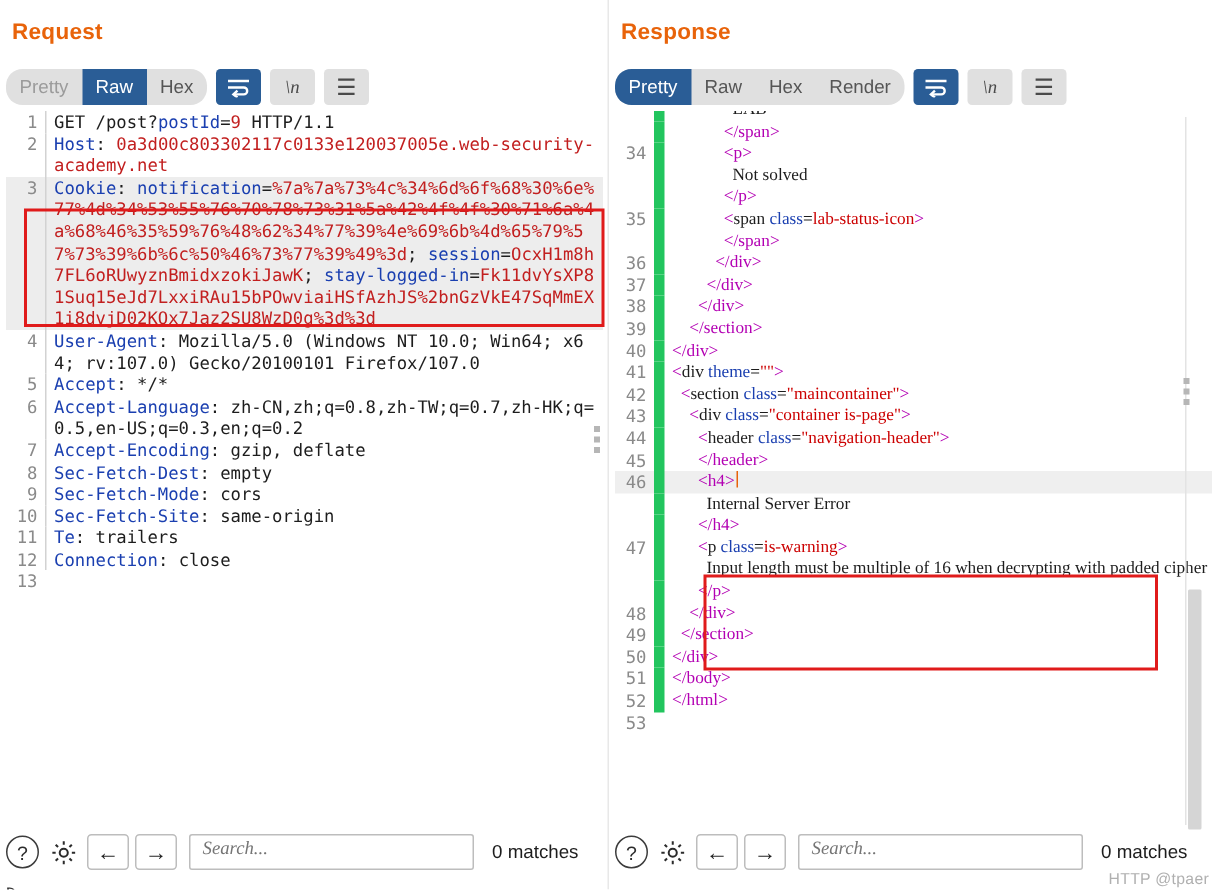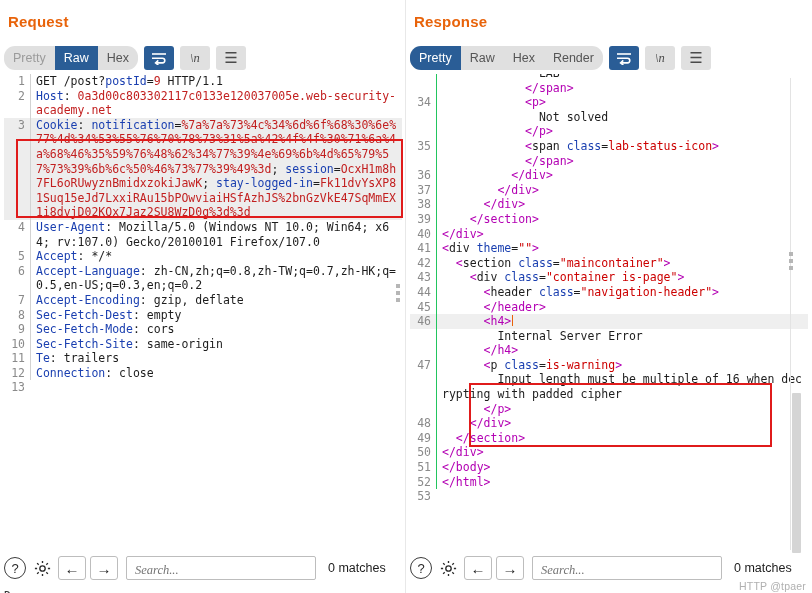--- a/index.html
+++ b/index.html
@@ -130,21 +130,21 @@
     user-select: none;
   }
   .codeline {
     flex: 1 1 auto;
     white-space: pre-wrap;
     word-break: break-all;
     border-left: 1px solid #d2d2d2;
     padding-left: 5px;
     color: #222;
   }
-  .panel-right .codeline { border-left: 1px solid #22c55e; }
+  .panel-right .codeline { border-left: 7px solid #22c55e; font-family: Liberation Serif, serif; }
 
   
   .t-blue   { color: #1a3fb0; }
   .t-red    { color: #c21f1f; }
   .t-dred   { color: #cc0000; }
   .t-purple { color: #b300b3; }
   .t-dk     { color: #1d1d1d; }
   .t-plain  { color: #1d1d1d; }
 
   
@@ -225,21 +225,21 @@
     display:flex; align-items:center; justify-content:center;
     font-size: 15px; color: #1f1f1f;
     cursor: pointer;
   }
   .search-box {
     margin-left: 4px;
     width: 190px; height: 24px;
     border: 1px solid #bdbdbd;
     background: #fff;
     border-radius: 2px;
-    display: flex; align-items: flex-end;
+    display: flex; align-items: flex-start;
     padding: 0 6px;
   }
   .search-box input {
     border: 0; outline: 0;
     width: 100%;
     font-family: "Liberation Serif", serif;
     font-style: italic;
     font-size: 12.5px;
     color: #8a8a8a;
     background: transparent;

